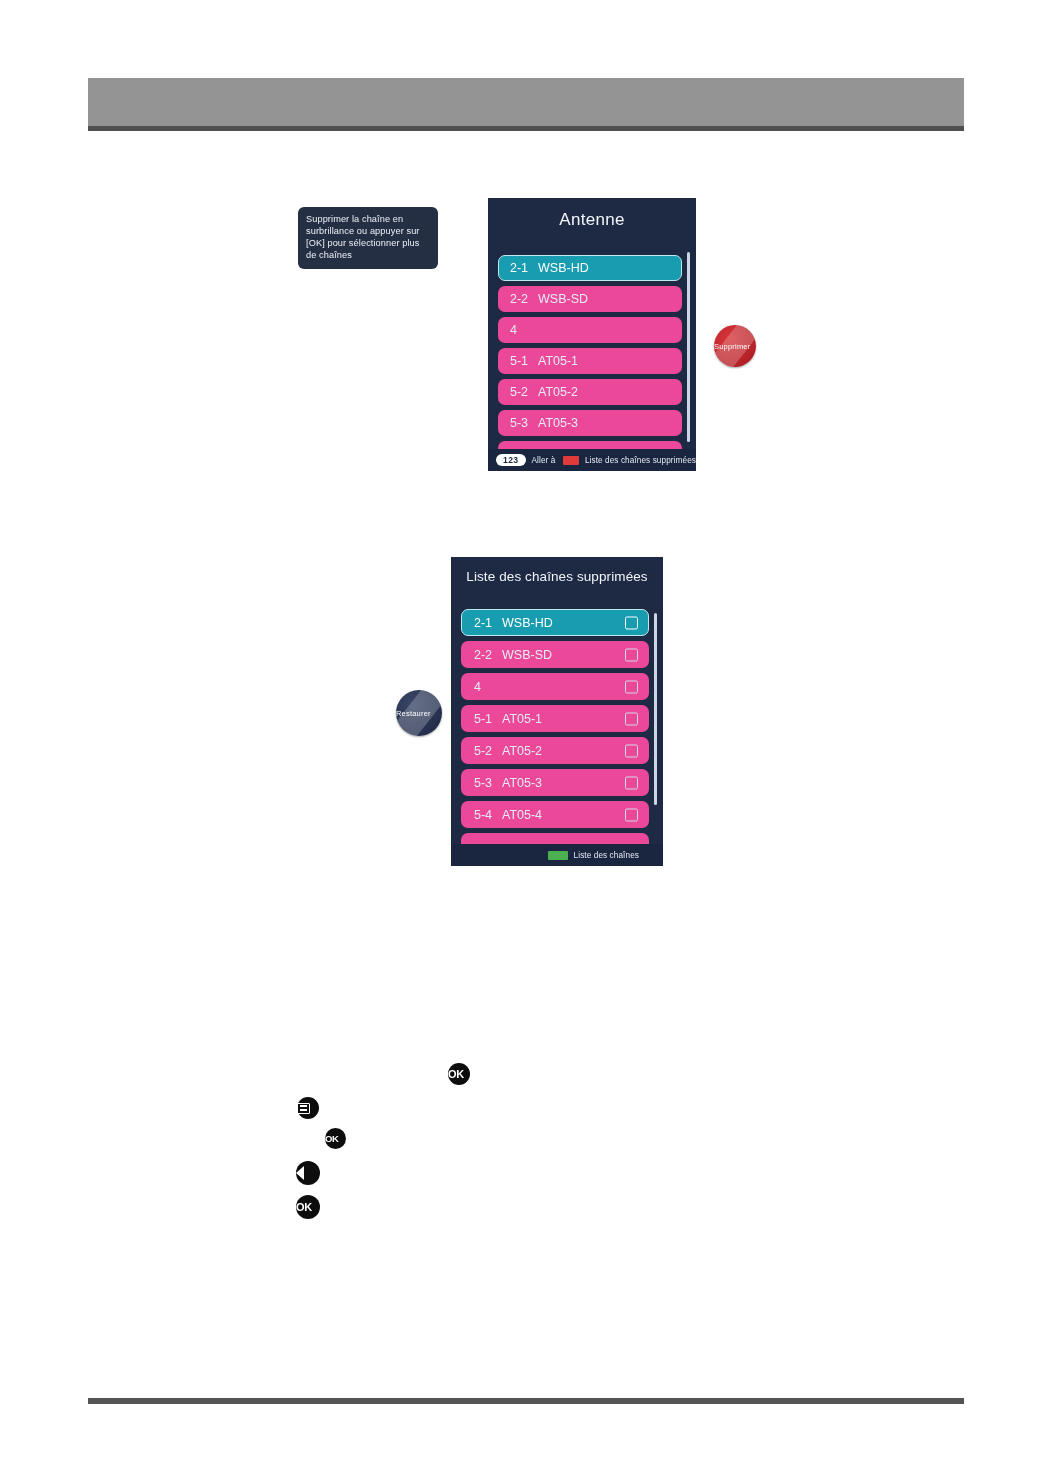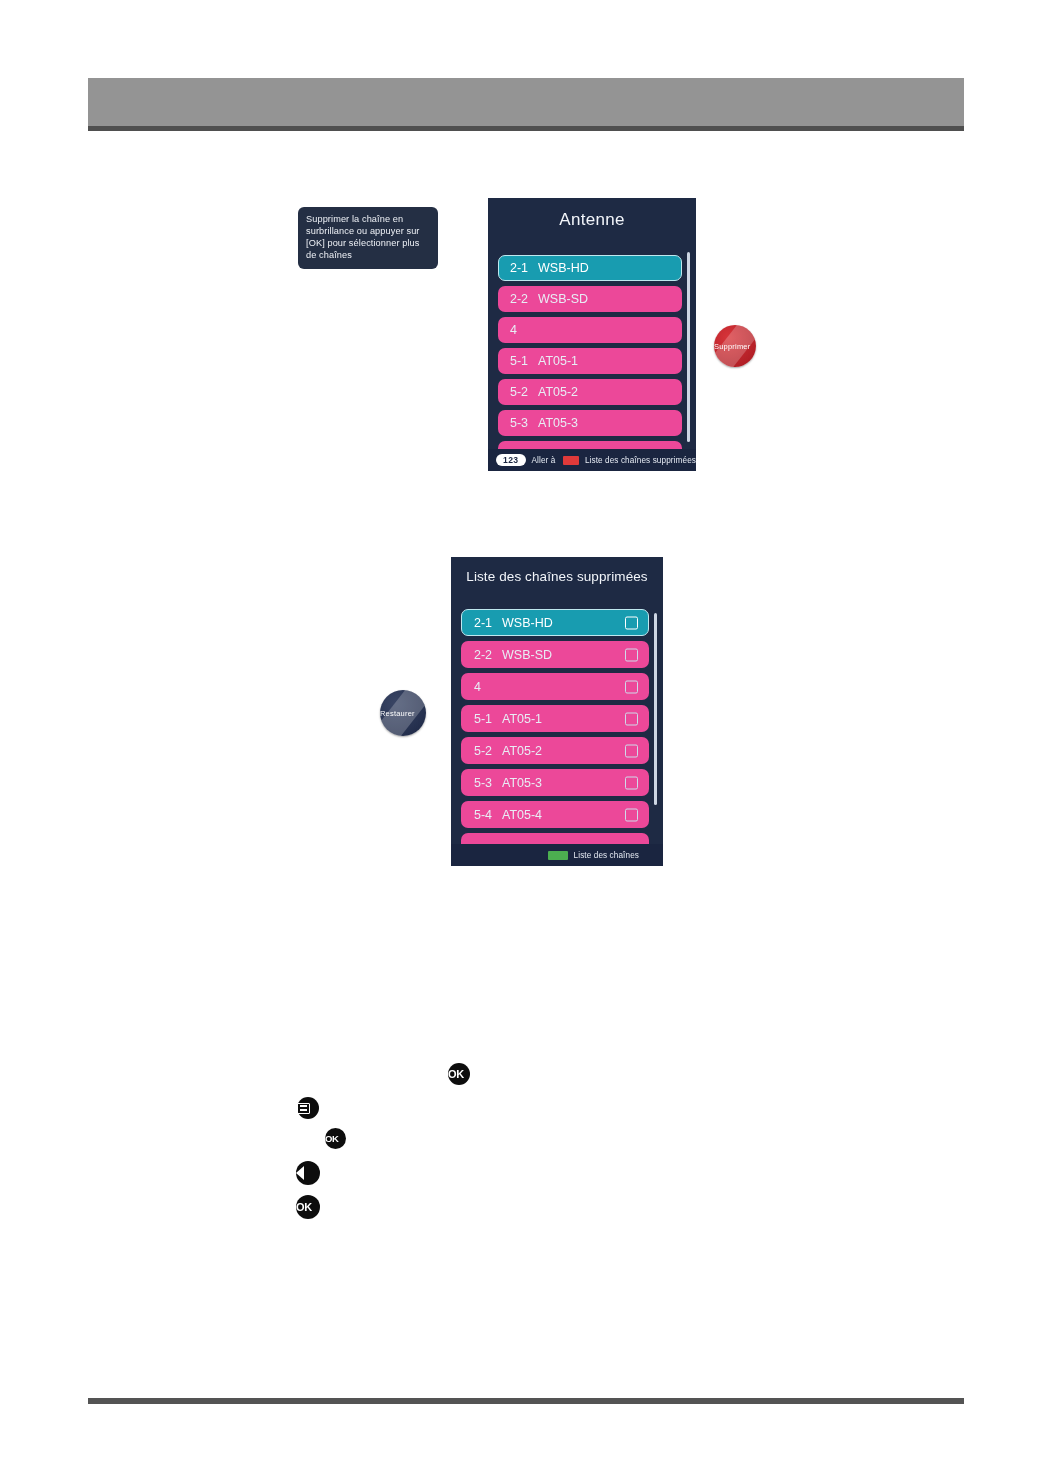--- a/index.html
+++ b/index.html
@@ -229,21 +229,21 @@
   }
   .rc-supprimer {
     left: 714px;
     top: 325px;
     width: 42px;
     height: 42px;
     background: radial-gradient(circle at 35% 30%, #d8343a 0%, #b21f26 75%, #8e171d 100%);
     box-shadow: 0 1px 2px rgba(0,0,0,0.35);
   }
   .rc-restaurer {
-    left: 380px;
+    left: 396px;
     top: 690px;
     width: 46px;
     height: 46px;
     background: radial-gradient(circle at 35% 30%, #3a4665 0%, #232e4c 75%, #161f38 100%);
     box-shadow: 0 1px 2px rgba(0,0,0,0.35);
   }
 
   
   .key-icon {
     position: absolute;

